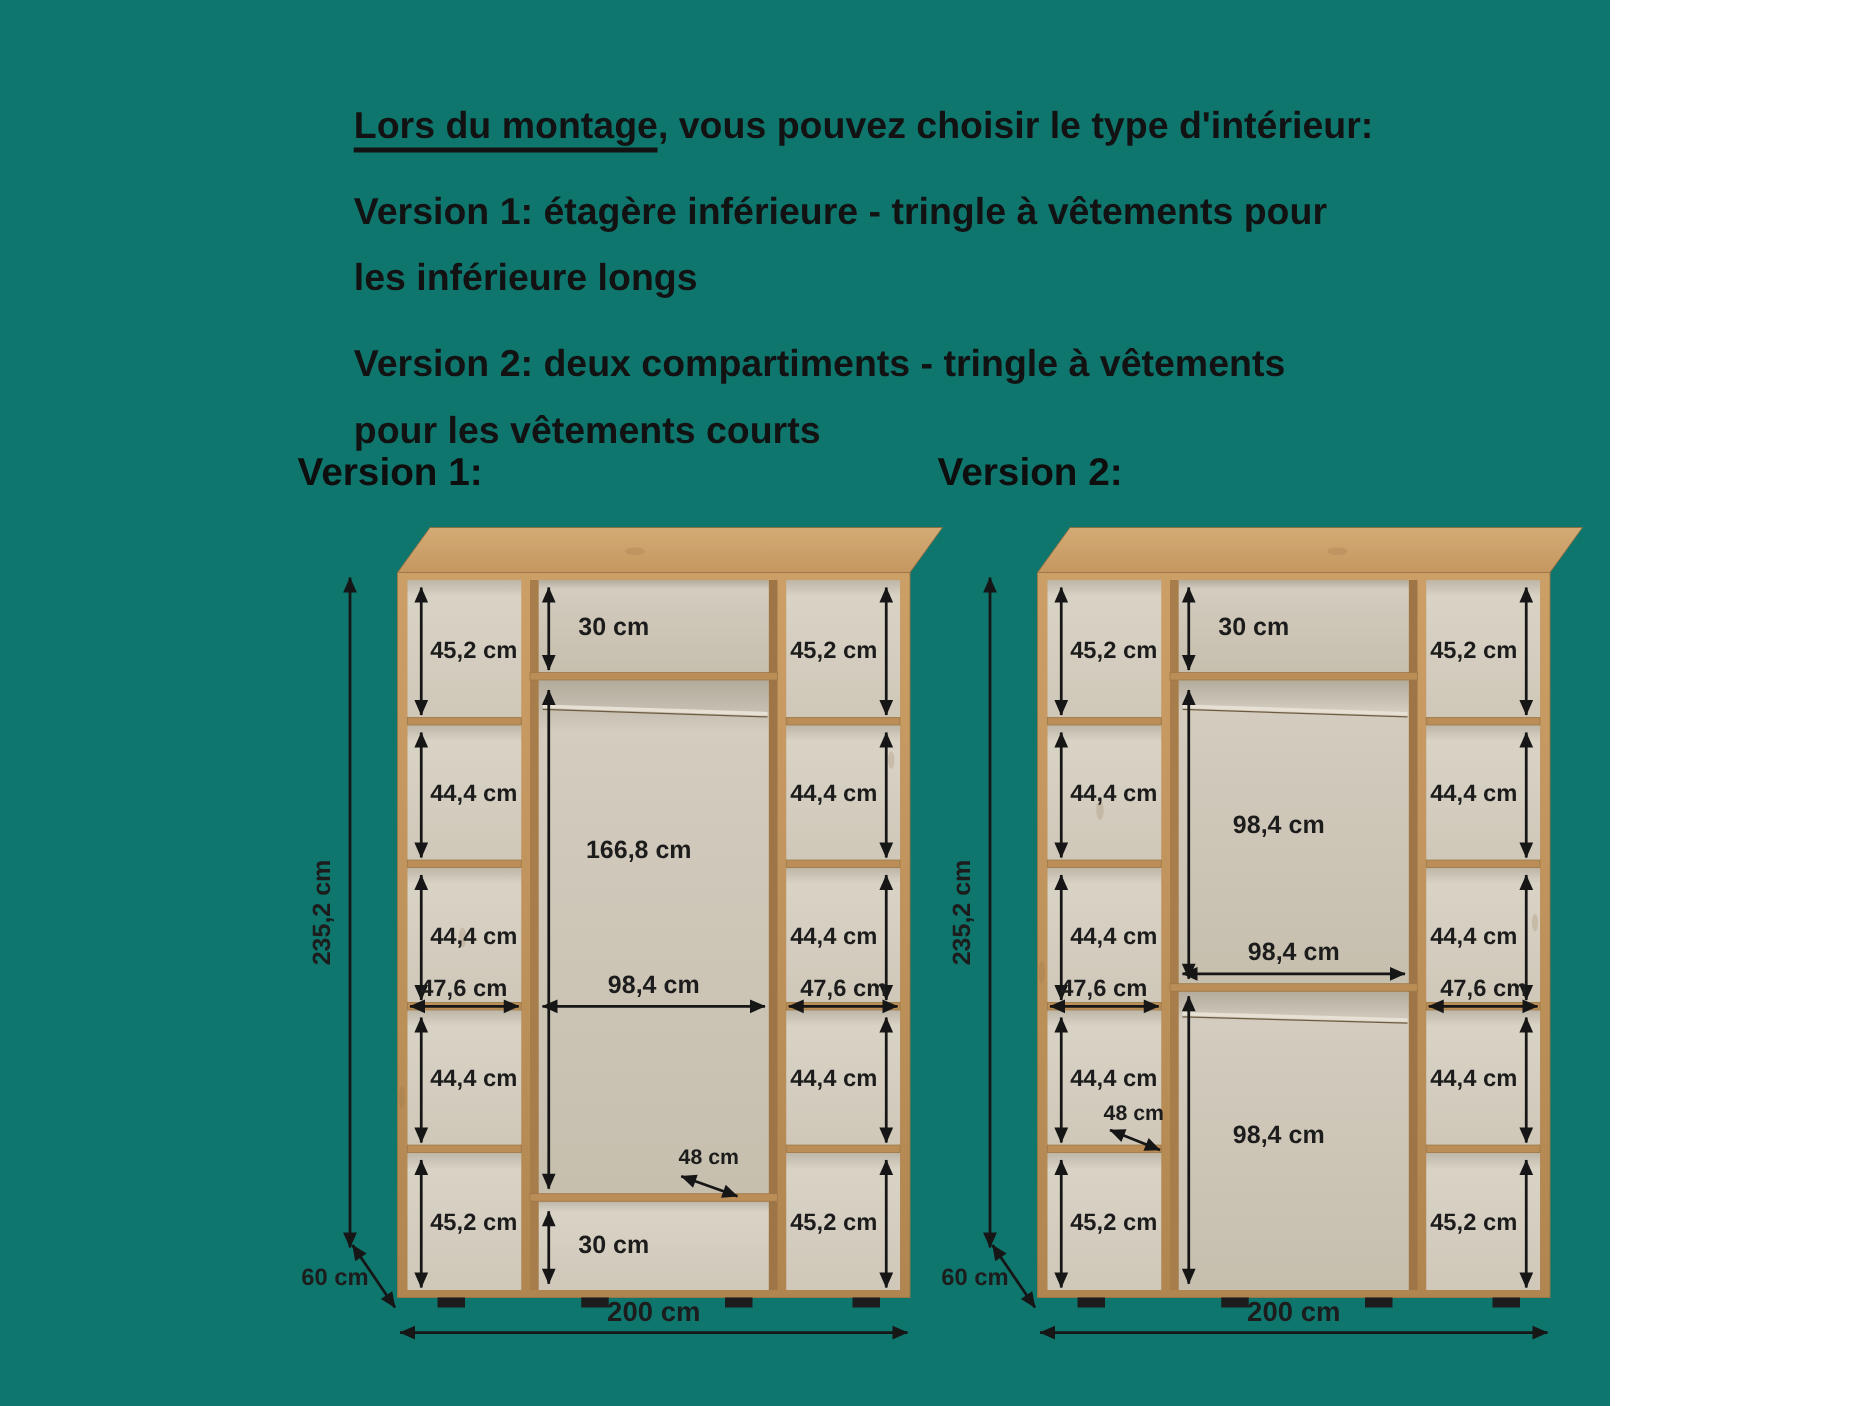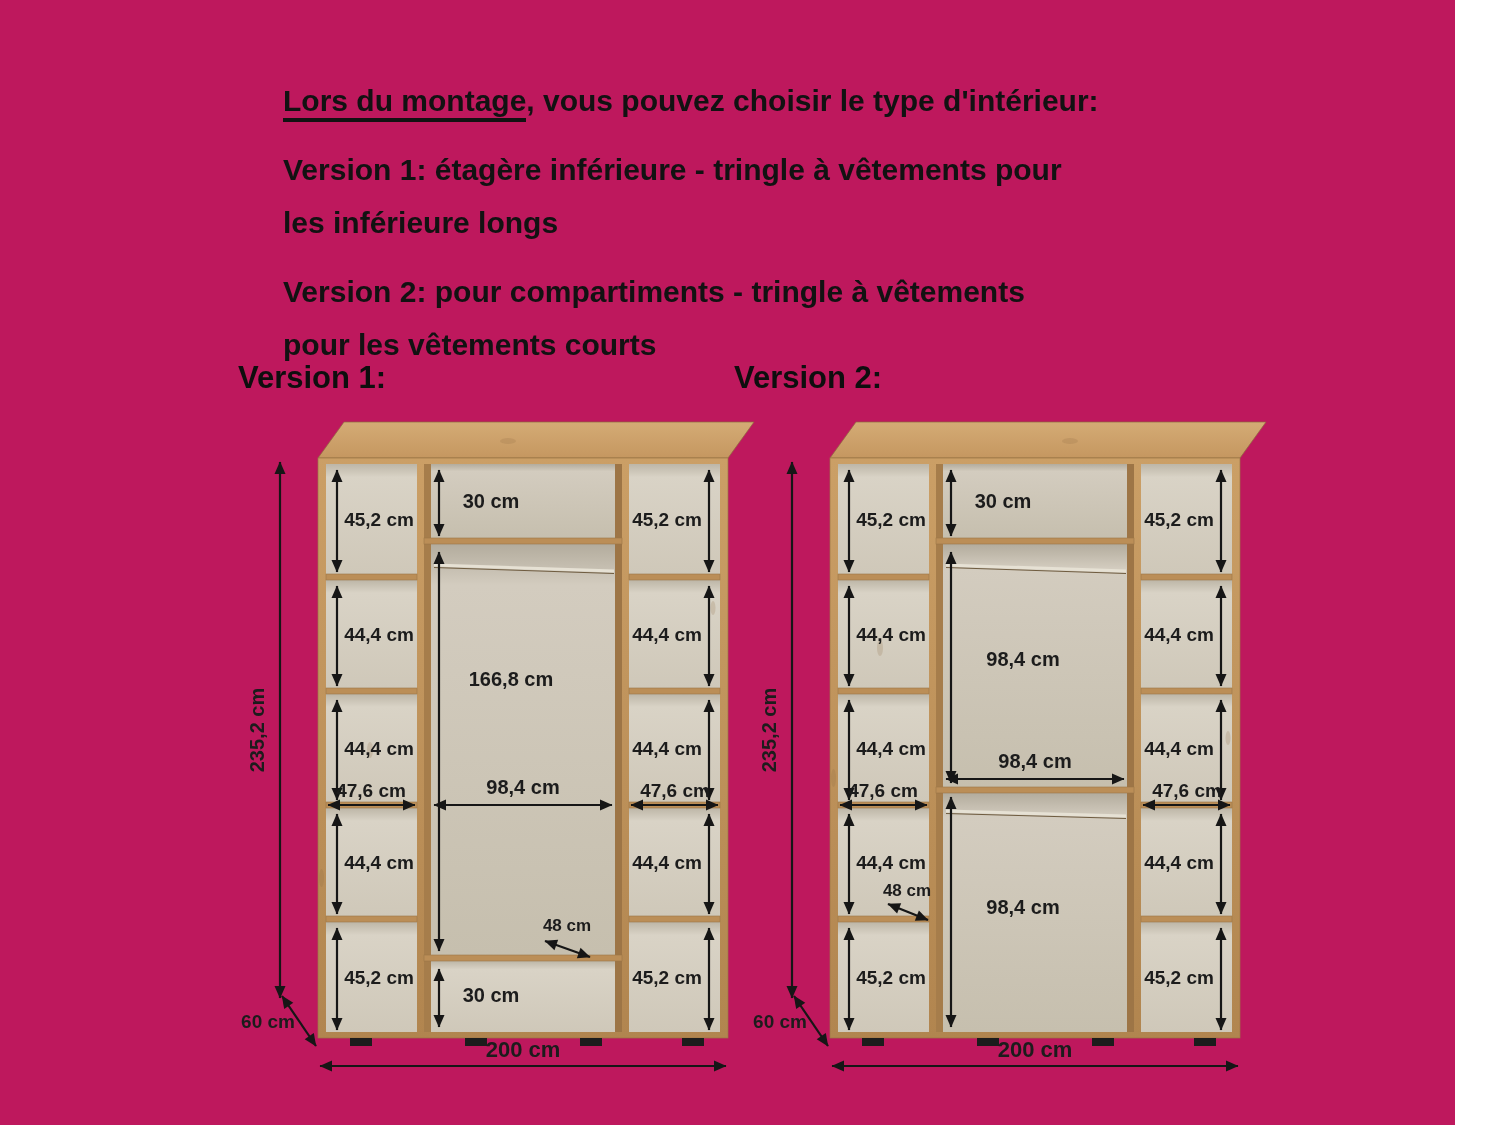--- a/index.html
+++ b/index.html
@@ -1,28 +1,28 @@
 <!DOCTYPE html>
 <html><head>
 <meta charset="utf-8">
 <title></title>
 <style>
   html,body{margin:0;padding:0;background:#ffffff;}
   body{width:1500px;height:1125px;font-family:"Liberation Sans",sans-serif;}
-  .canvas{position:relative;width:1455px;height:1125px;background:#be185d;overflow:hidden;}
+  .canvas{position:relative;width:1264px;height:1125px;background:#0f766e;overflow:hidden;padding-left:24px;}
 
   .header{position:absolute;left:283px;top:74px;width:990px;color:#121212;
           font-weight:700;font-size:30px;line-height:53px;}
   .header p{margin:0 0 16px 0;}
   .u{border-bottom:4px solid #121212;padding-bottom:1px;}
 
   .vtitle{position:absolute;top:360px;width:510px;text-align:left;
           font-size:31px;font-weight:700;color:#0e0e0e;}
   #v1-title{left:238px;}
-  #v2-title{left:734px;}
+  #v2-title{left:750px;}
 
   .wsvg{position:absolute;top:398px;width:520px;height:700px;}
   #v1-svg{left:238px;}
   #v2-svg{left:750px;}
 
   svg text{font-family:"Liberation Sans",sans-serif;font-weight:700;fill:#1c1c1c;}
   .t17{font-size:17px;} .t19{font-size:19px;} .t20{font-size:20px;} .t22{font-size:22px;}
   .dim{stroke:#161616;stroke-width:2.2;fill:none;}
   .shelf{fill:#bb8e57;stroke:#9c7747;stroke-width:0.6;}
   .wallL{fill:#a67d4b;} .wallR{fill:#9d7546;}
@@ -30,21 +30,21 @@
   .knot{fill:#8a6a42;opacity:0.2;}
 </style>
 </head>
 <body>
 
 <div class="canvas">
 
   <div class="header">
     <p><span class="u">Lors du montage</span><span>, vous pouvez choisir le type d'intérieur:</span></p>
     <p><span>Version 1: étagère inférieure - tringle à vêtements pour</span><br><span>les inférieure longs</span></p>
-    <p><span>Version 2: pour compartiments - tringle à vêtements</span><br><span>pour les vêtements courts</span></p>
+    <p><span>Version 2: deux compartiments - tringle à vêtements</span><br><span>pour les vêtements courts</span></p>
   </div>
 
   <div class="vtitle" id="v1-title">Version 1:</div>
   <div class="vtitle" id="v2-title">Version 2:</div>
 
   <svg class="wsvg" id="v1-svg" viewBox="-20 0 520 700">
     <defs>
       <marker id="mE" markerUnits="userSpaceOnUse" markerWidth="15" markerHeight="13" refX="13" refY="6.5" orient="auto">
         <path d="M1,1 L13.5,6.5 L1,12 Z" fill="#161616"></path>
       </marker>

